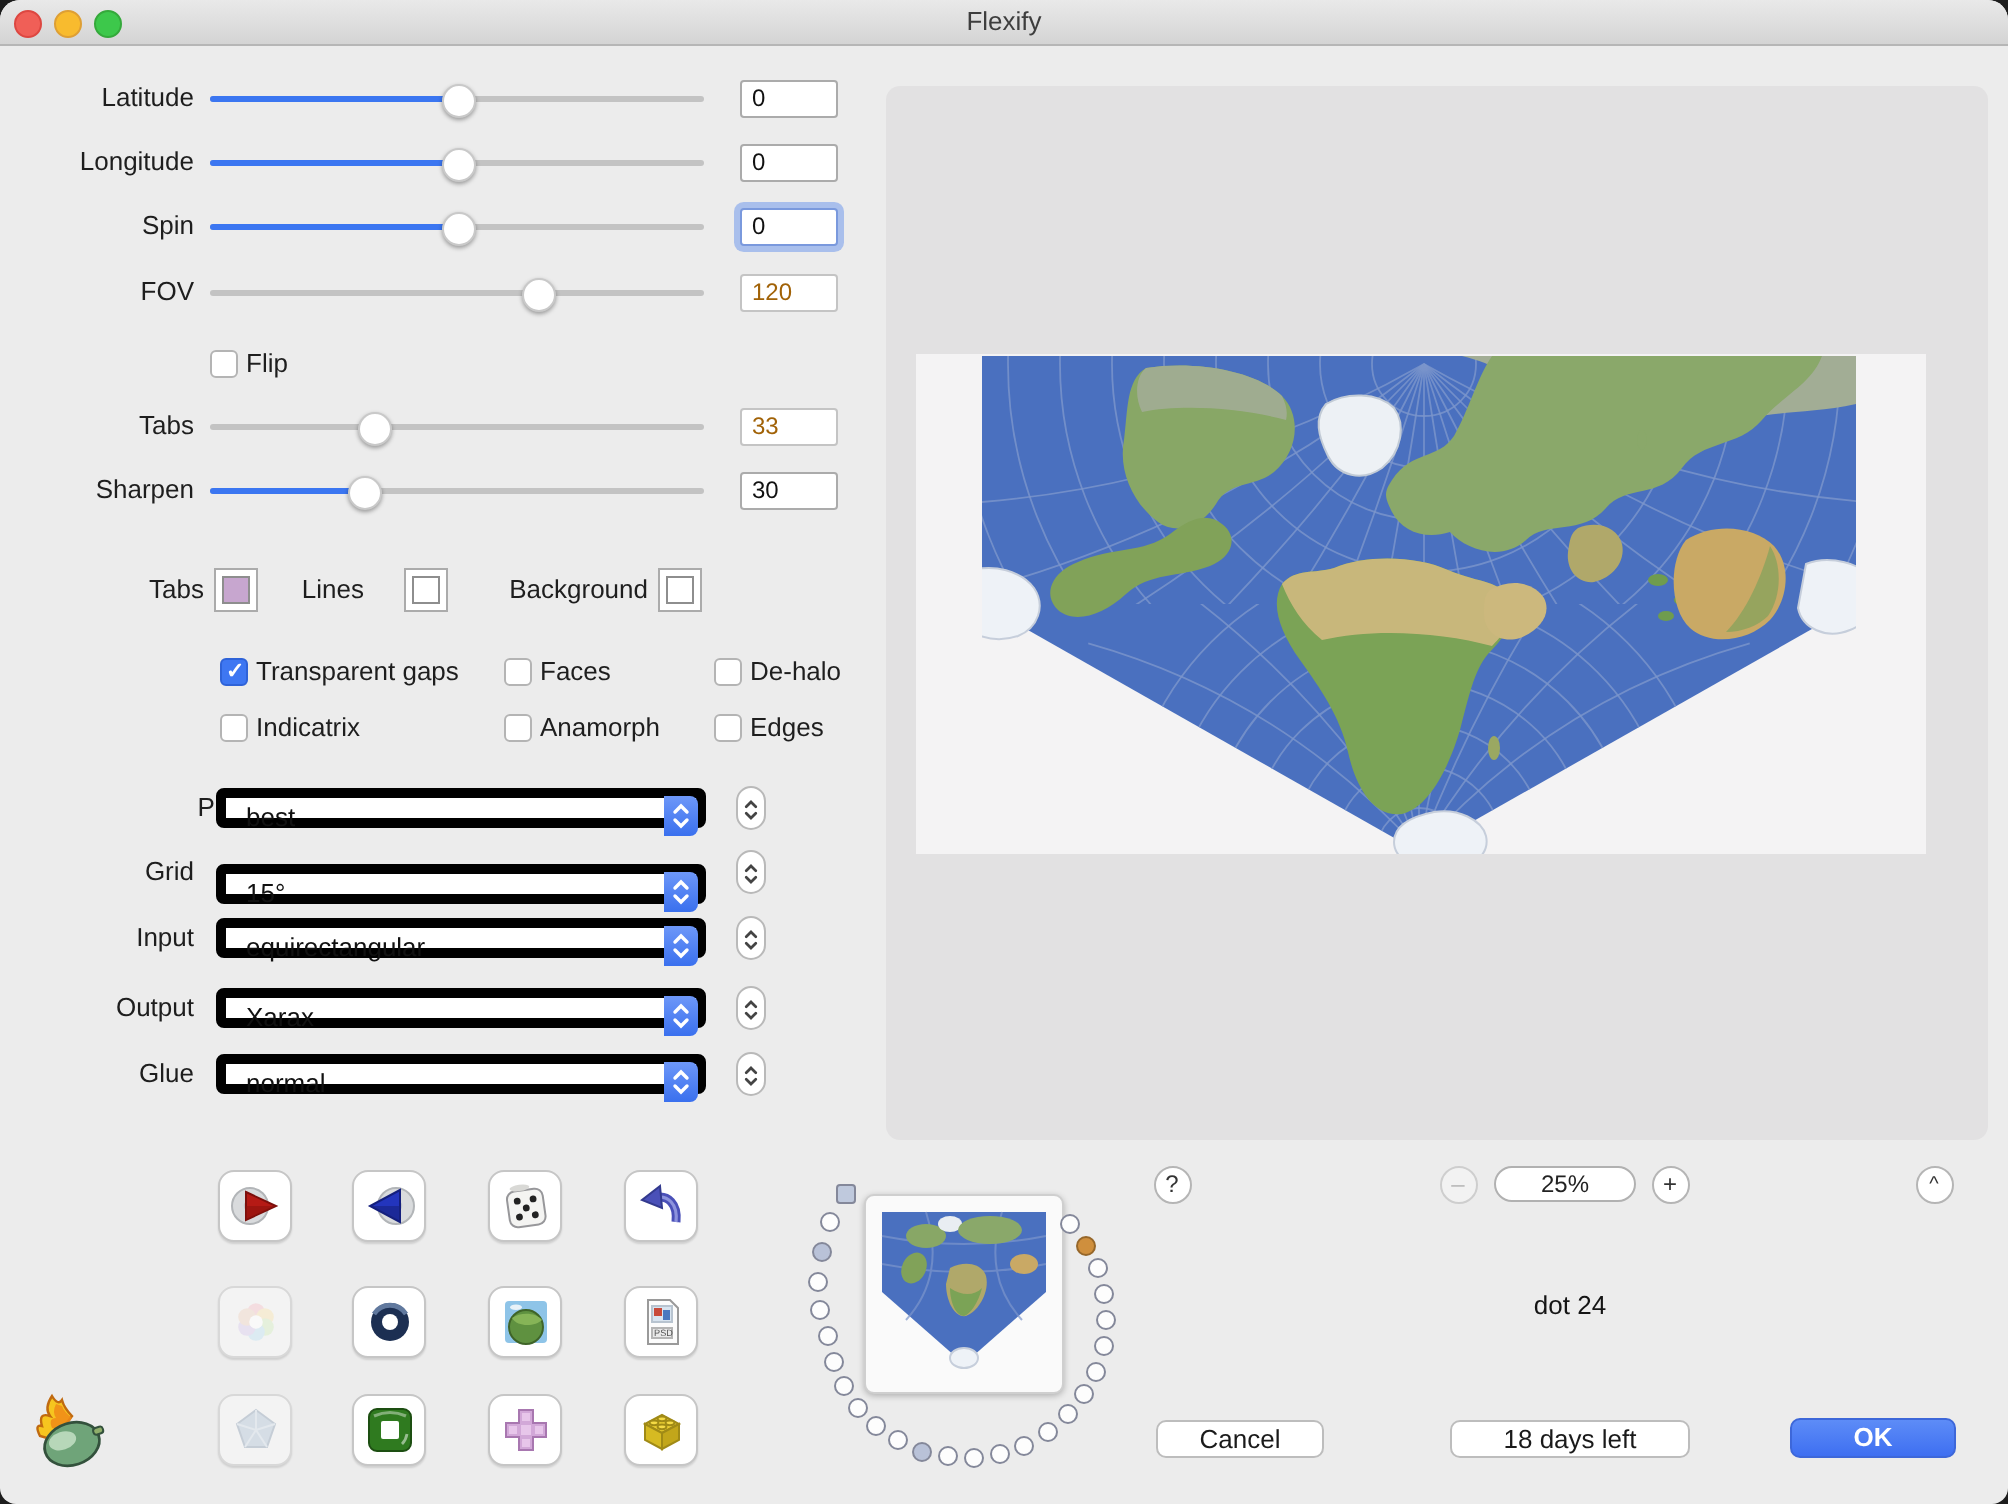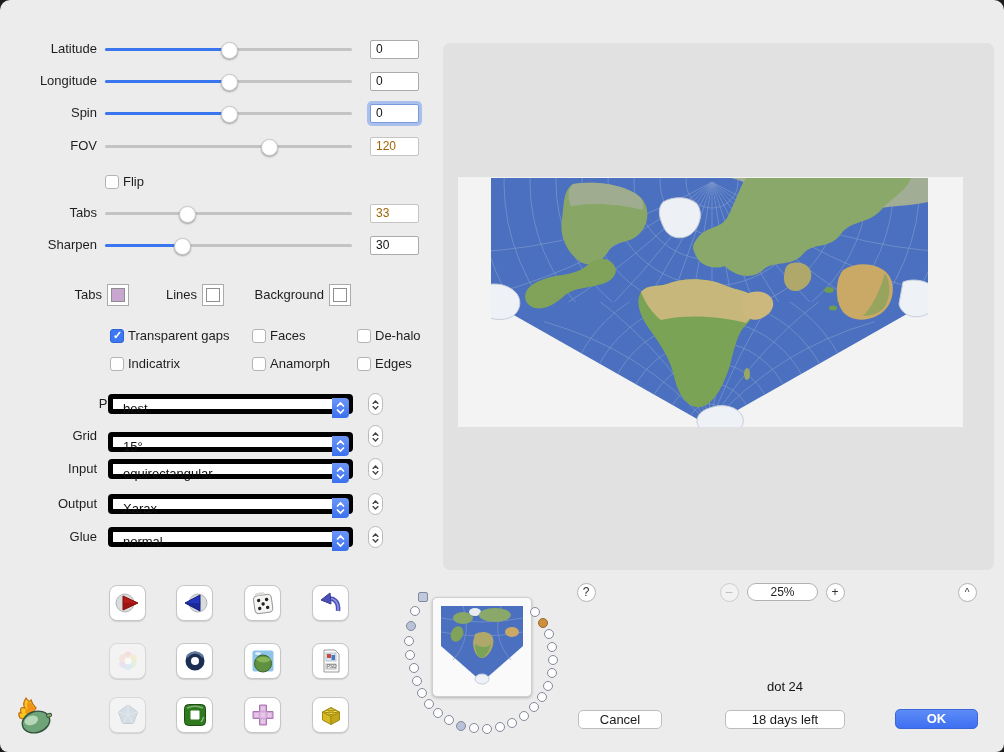--- a/index.html
+++ b/index.html
@@ -53,33 +53,39 @@
     border:1px solid #cfcfcf;border-radius:5px;box-shadow:0 1px 3px rgba(0,0,0,.25);box-sizing:border-box;}
   .dot{position:absolute;width:10px;height:10px;border-radius:50%;background:#fdfdfd;border:1px solid #84889a;box-sizing:border-box;}
   .dot.filled{background:#b9c2d8;}
   .dot.hot{background:#cf8f3d;border-color:#96672a;}
   .dot.square{border-radius:2px;background:#bfc9dd;}
   .circle-btn{position:absolute;width:19px;height:19px;border-radius:50%;background:#fff;border:1px solid #b5b5b5;
     box-sizing:border-box;text-align:center;font-size:12px;line-height:16px;color:#333;}
   .circle-btn.dim{background:#f2f2f2;color:#b9b9b9;border-color:#cecece;}
   #zoom-value{position:absolute;left:747px;top:583px;width:71px;height:18px;border:1px solid #b1b1b1;border-radius:9px;
     background:#fff;box-sizing:border-box;text-align:center;font-size:12px;line-height:16px;color:#222;}
-  #dot-caption{position:absolute;left:735px;top:645px;width:100px;text-align:center;font-size:13px;color:#151515;margin-top:34px;}
+  #dot-caption{position:absolute;left:735px;top:645px;width:100px;text-align:center;font-size:13px;color:#151515;}
   .pushbtn{position:absolute;height:19px;background:#fff;border:1px solid #bdbdbd;border-radius:5px;box-sizing:border-box;
     text-align:center;font-size:13px;line-height:17px;color:#1a1a1a;}
   #ok-btn{position:absolute;left:895px;top:709px;width:83px;height:20px;border-radius:5px;box-sizing:border-box;
     background:linear-gradient(#5d8cf7,#3e6ff1);border:1px solid #3d67d9;text-align:center;
     font-size:13px;line-height:18px;color:#fff;font-weight:bold;}
   #pear{position:absolute;left:12px;top:696px;}
 </style>
 </head>
 <body>
 
 <div id="window">
 
+  <div class="titlebar">
+    <div class="light red"></div>
+    <div class="light yellow"></div>
+    <div class="light green"></div>
+    <div class="title">Flexify</div>
+  </div>
 
   <div id="sliders">
       <div class="lbl r" style="left: 0px; top: 41px; width: 97px; position: absolute;">Latitude</div>
       <div class="track" style="top: 47.5px; position: absolute;">
         <div class="fill" style="width: 123.5px; position: absolute;"></div>
       </div>
       <div class="thumb" style="left: 221px; top: 41.5px; position: absolute;"></div>
       <input class="val-field" value="0" style="top: 39.5px;">
       <div class="lbl r" style="left: 0px; top: 73px; width: 97px; position: absolute;">Longitude</div>
       <div class="track" style="top: 79.5px; position: absolute;">
@@ -110,21 +116,21 @@
     </div>
   <div id="flip">
       <div class="cb" style="left: 105px; top: 175px; position: absolute;"></div>
       <div class="lbl" style="left: 123px; top: 174px; position: absolute; text-align: right;">Flip</div>
     </div>
   <div id="wells">
       <div class="lbl r" style="left: 30px; top: 287px; width: 72px; position: absolute;">Tabs</div>
       <div class="well" style="left: 107px; top: 284px; position: absolute;">
         <div class="chip" style="background: rgb(199, 166, 207); position: absolute;"></div>
       </div>
-      <div class="lbl r" style="left: 130px; top: 287px; width: 67px; position: absolute;">Lines</div>
+      <div class="lbl r" style="left: 115px; top: 287px; width: 67px; position: absolute;">Lines</div>
       <div class="well" style="left: 202px; top: 284px; position: absolute;">
         <div class="chip" style="background: rgb(255, 255, 255); position: absolute;"></div>
       </div>
       <div class="lbl r" style="left: 238px; top: 287px; width: 86px; position: absolute;">Background</div>
       <div class="well" style="left: 329px; top: 284px; position: absolute;">
         <div class="chip" style="background: rgb(255, 255, 255); position: absolute;"></div>
       </div>
     </div>
   <div id="checks">
       <div class="cb on" style="left: 110px; top: 329px; position: absolute;"></div>

